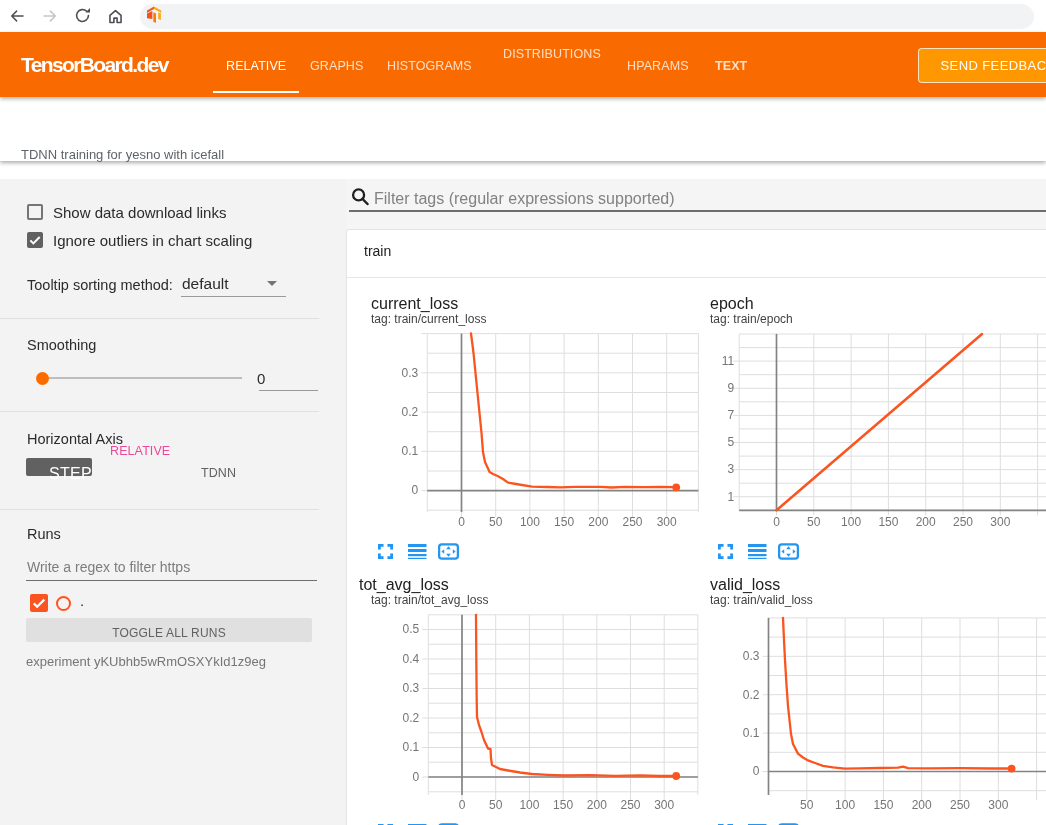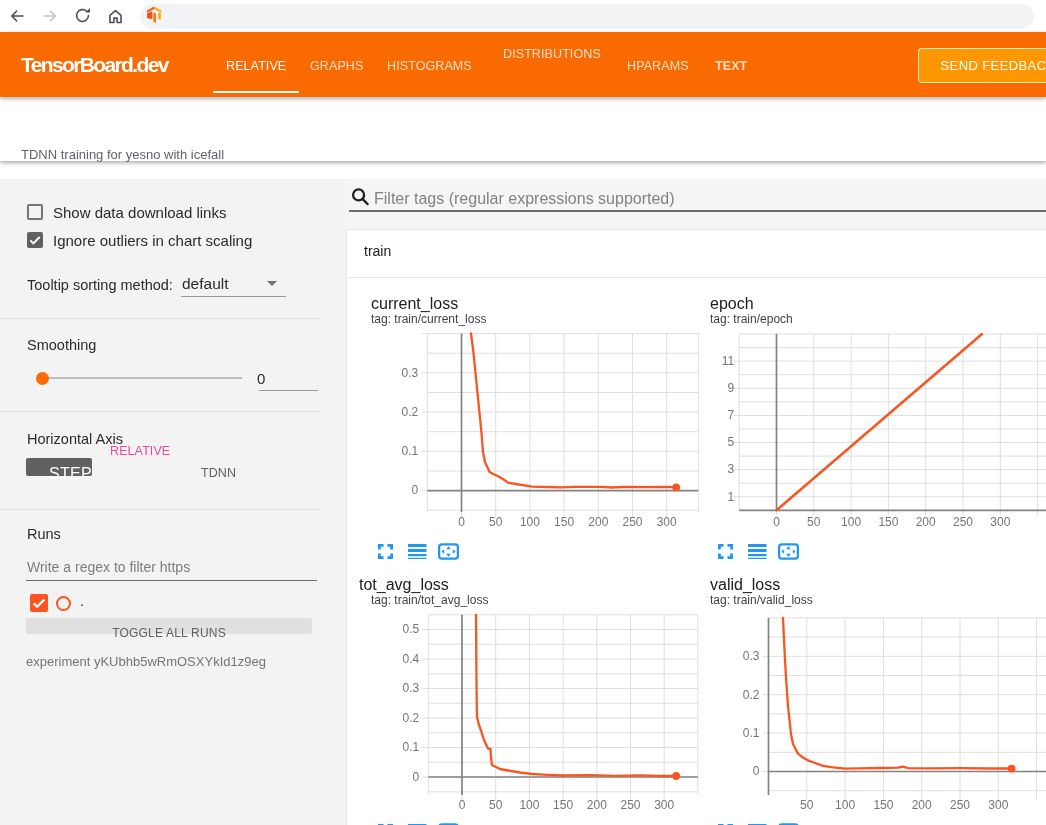--- a/index.html
+++ b/index.html
@@ -64,21 +64,21 @@
 <div class="abs" style="left:0;top:509px;width:319px;height:1px;background:#e0e0e0"></div>
 <div class="abs" style="left:27px;top:526px;font-size:14.5px;color:#2b2b2b">Runs</div>
 <div class="abs" style="left:27px;top:559px;font-size:14px;color:#7d7d7d">Write a regex to filter https</div>
 <div class="abs" style="left:26px;top:580px;width:291px;height:1.2px;background:#6f6f6f"></div>
 <div class="abs" style="left:30px;top:594px;width:18px;height:18px;background:#fa5521;border-radius:2px"></div>
 <svg class="abs" style="left:30px;top:594px" width="18" height="18" viewBox="0 0 24 24">
     <path fill="none" stroke="#fff" stroke-width="3" d="M5 12.5l4.5 4.5L19 7.5"></path>
   </svg>
 <div class="abs" style="left:56px;top:596px;width:15px;height:15px;border:2px solid #fa5521;border-radius:50%"></div>
 <div class="abs" style="left:80px;top:592px;font-size:15px;color:#2b2b2b">.</div>
-<div class="abs" style="left:26px;top:618px;width:286px;height:16px;background:#e0e0e0;border-radius:2px;color:#616161;font-size:12px;text-align:center;line-height:30px;letter-spacing:0.2px">TOGGLE ALL RUNS</div>
+<div class="abs" style="left:26px;top:618px;width:286px;height:24px;background:#e0e0e0;border-radius:2px;color:#616161;font-size:12px;text-align:center;line-height:30px;letter-spacing:0.2px">TOGGLE ALL RUNS</div>
 <div class="abs" style="left:26px;top:654px;font-size:13px;color:#757575">experiment yKUbhb5wRmOSXYkId1z9eg</div>
 <svg class="abs" style="left:351px;top:188px" width="18" height="18" viewBox="0 0 18 18">
     <circle cx="7.6" cy="6.9" r="5.5" fill="none" stroke="#1f1f1f" stroke-width="2.3"></circle>
     <line x1="11.6" y1="11" x2="16.5" y2="16" stroke="#1f1f1f" stroke-width="2.5" stroke-linecap="round"></line>
   </svg>
 <div class="abs" style="left:374px;top:189.5px;font-size:16px;color:#828282">Filter tags (regular expressions supported)</div>
 <div class="abs" style="left:349px;top:210.3px;width:697px;height:1.5px;background:#6e6e6e"></div>
 <div class="abs" style="left:346px;top:229px;width:700px;height:596px;background:#fff;border:1px solid #e4e4e4;border-right:none;border-bottom:none;border-radius:3px 0 0 0"></div>
 <div class="abs" style="left:364px;top:243px;font-size:14px;color:#212121">train</div>
 <div class="abs" style="left:346px;top:277px;width:700px;height:1px;background:#e7e7e7"></div>

